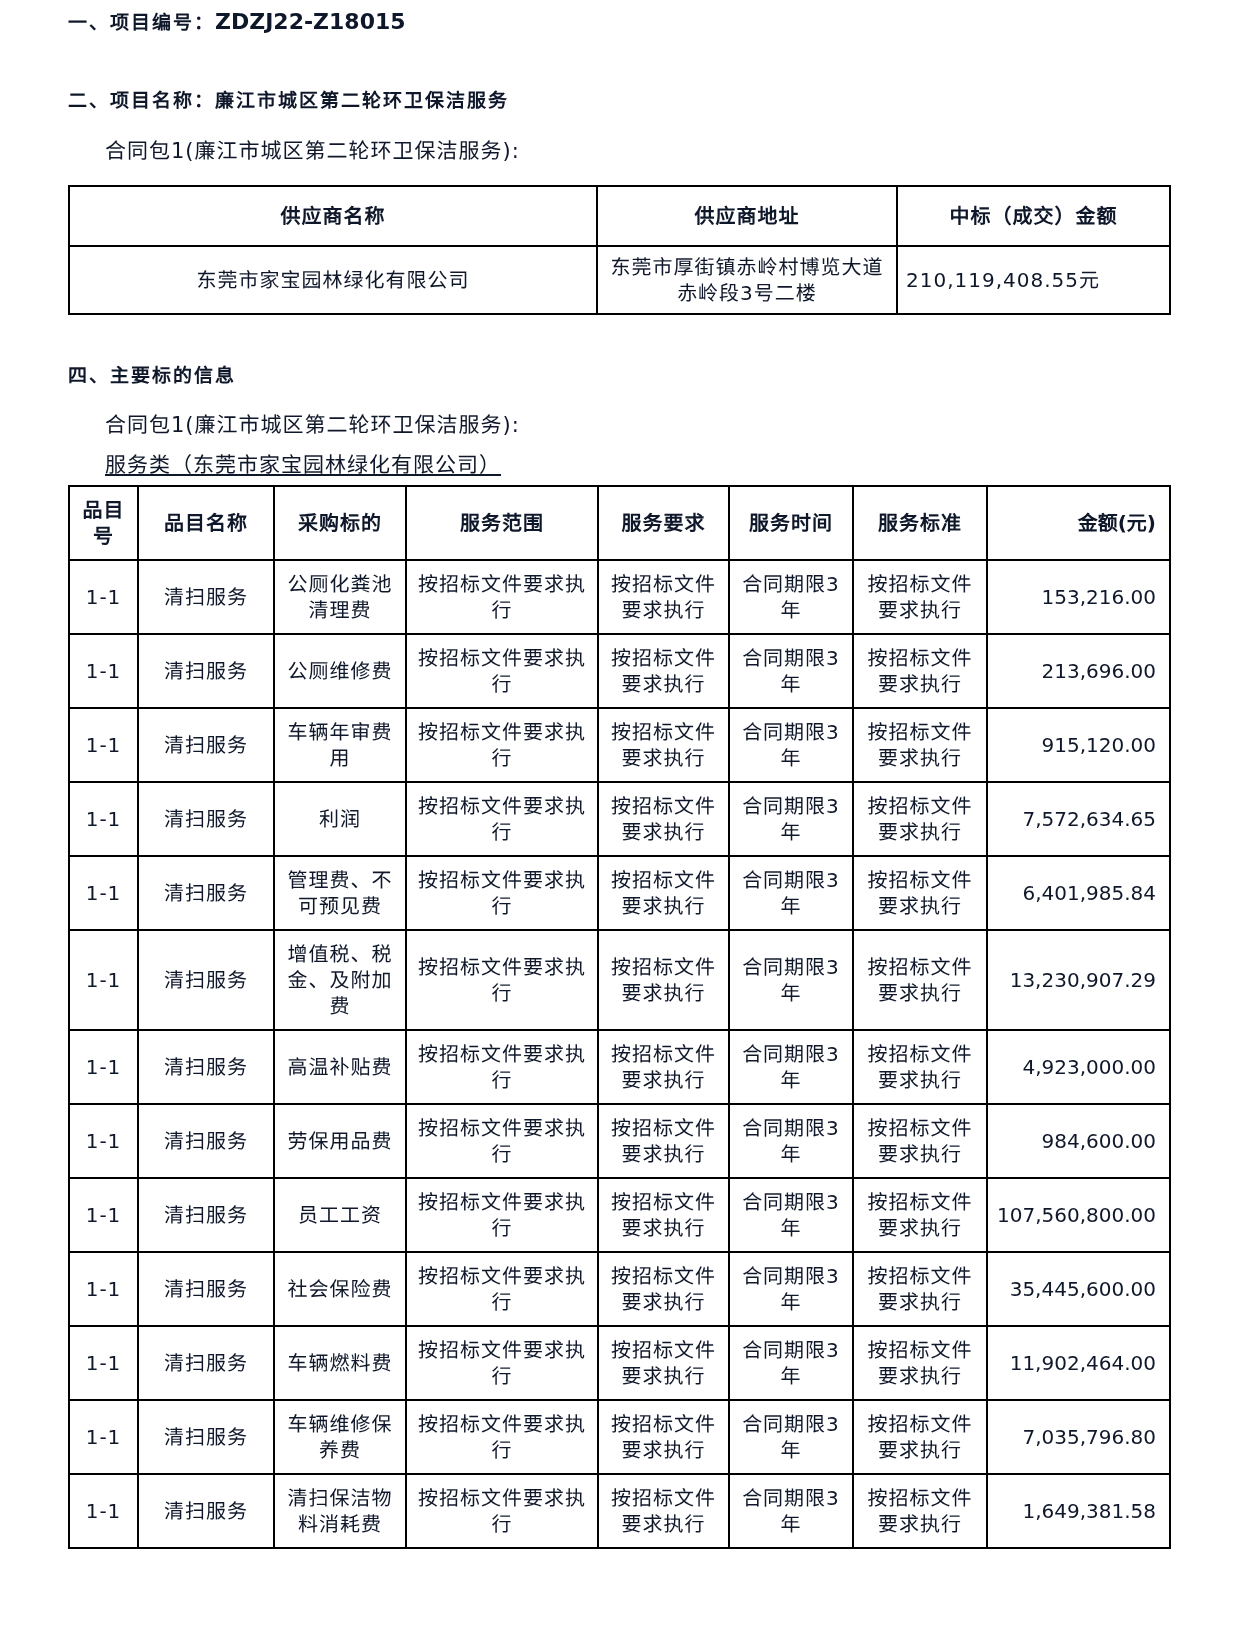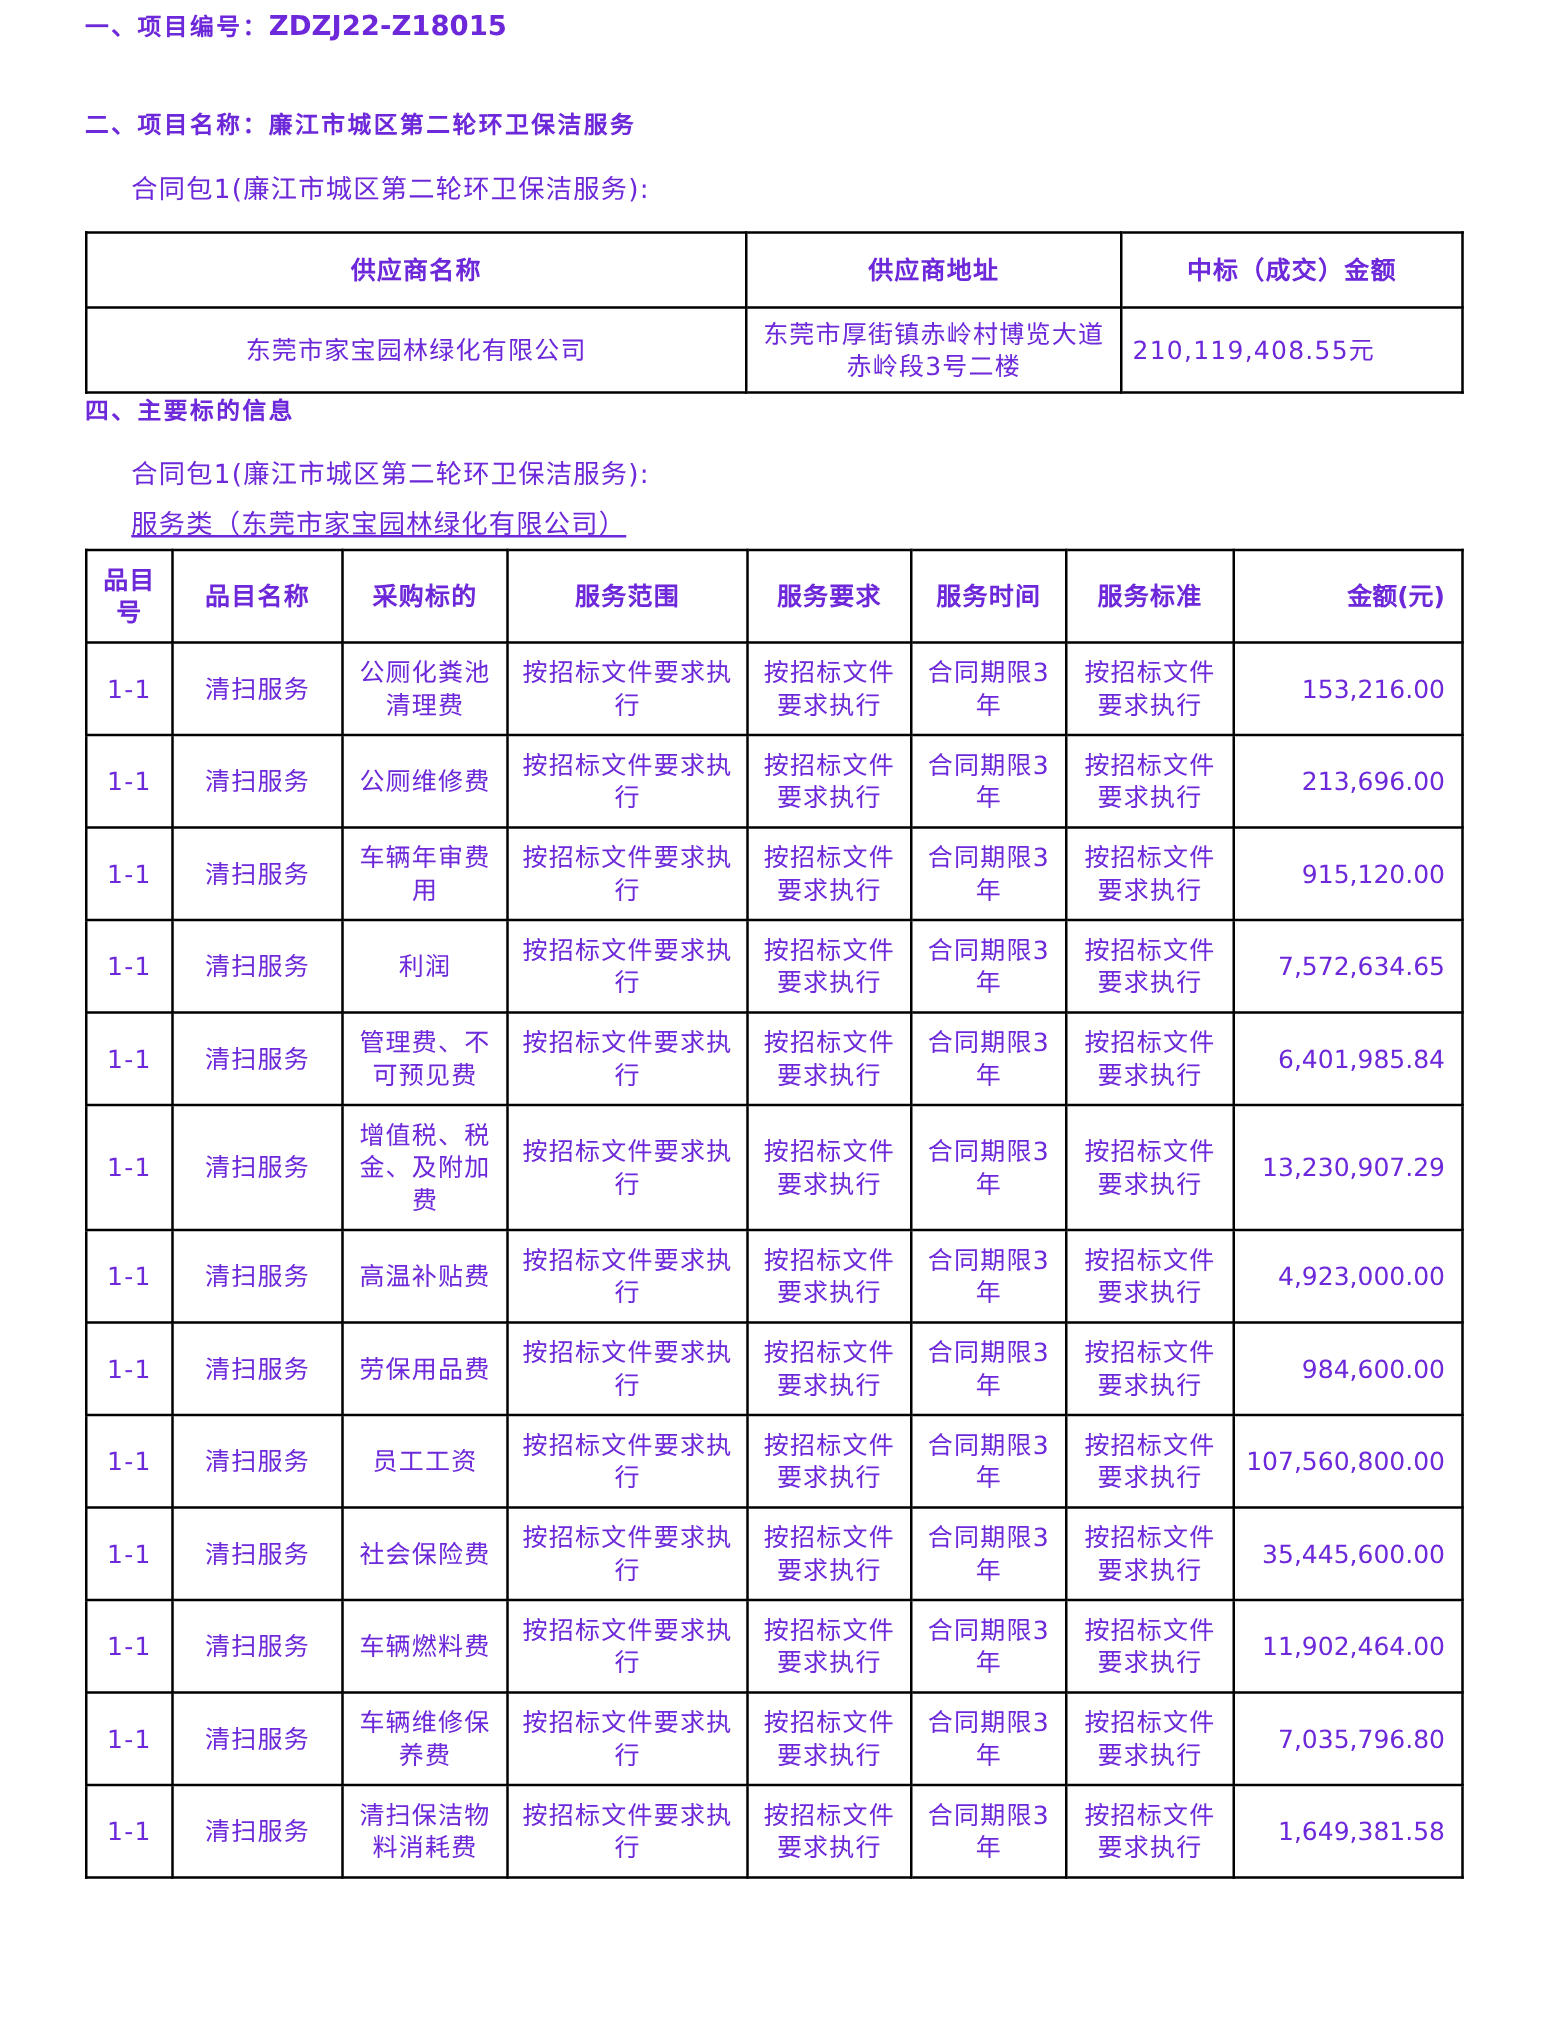--- a/index.html
+++ b/index.html
@@ -5,40 +5,40 @@
   html, body {
     margin: 0;
     padding: 0;
     background: #ffffff;
   }
   .page {
     position: relative;
     width: 1233px;
     height: 1634px;
     background: #ffffff;
-    color: #6d28d9;
+    color: #0f172a;
     font-family: "DejaVu Sans", "Liberation Sans", sans-serif;
     box-sizing: border-box;
     padding: 8px 63px 0 68px;
     overflow: hidden;
   }
   .heading {
     font-size: 19px;
     font-weight: bold;
     line-height: 28px;
     letter-spacing: 2px;
     white-space: nowrap;
   }
   .heading .latin-value {
     font-size: 22px;
     letter-spacing: 0;
   }
   .h2 { margin-top: 50px; }
   .h3 { margin-top: 38px; }
-  .h4 { }
+  .h4 { margin-top: 46px; }
   .para {
     font-size: 21px;
     line-height: 28px;
     letter-spacing: 1px;
     margin-left: 37px;
     white-space: nowrap;
   }
   .p1 { margin-top: 23px; }
   .p2 { margin-top: 22px; }
   .p3 { margin-top: 12px; text-decoration: underline; }

